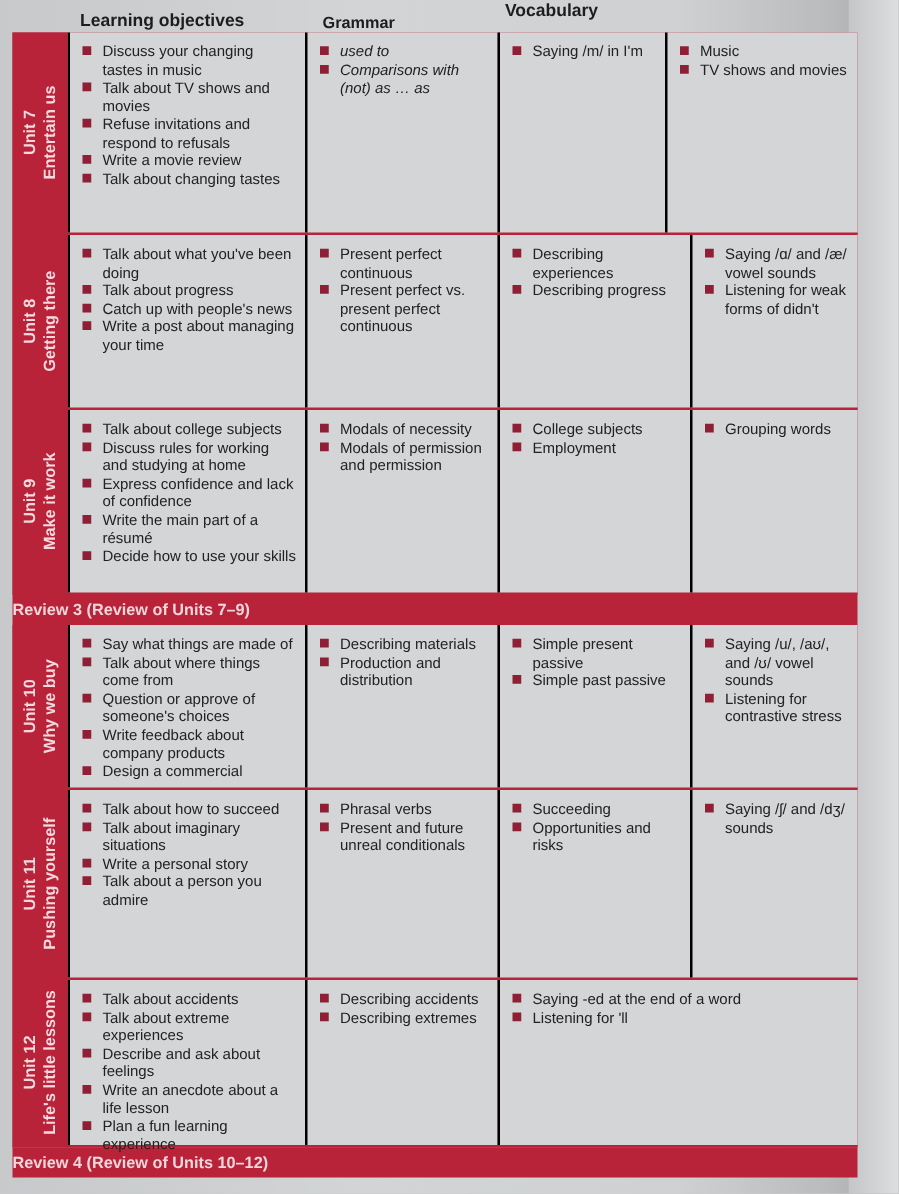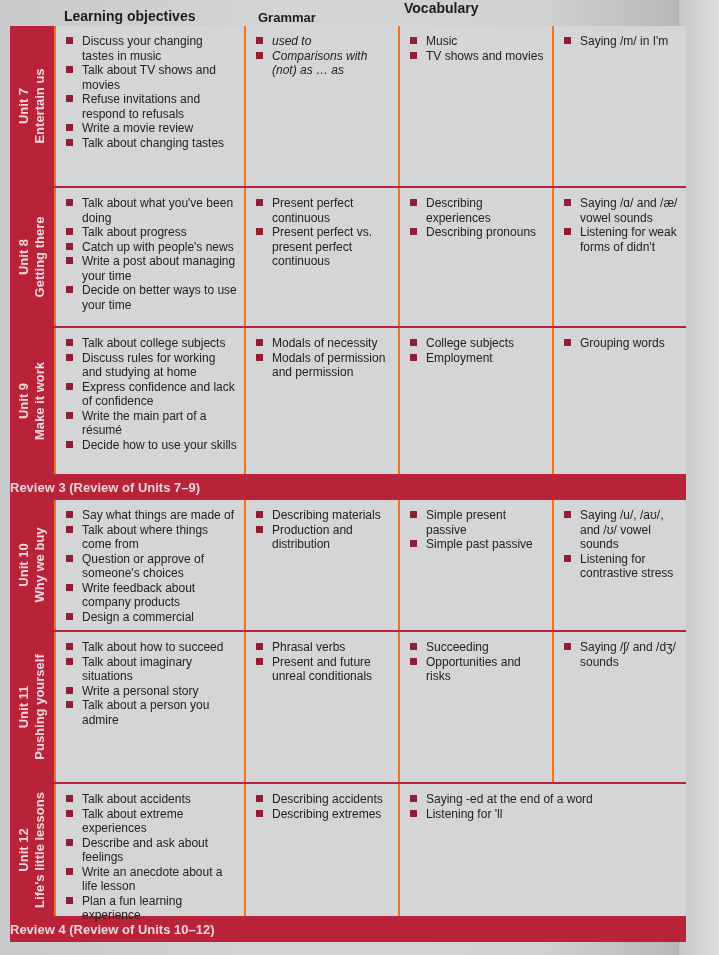--- a/index.html
+++ b/index.html
@@ -31,21 +31,21 @@
   .unit-label {
     width: 44px; flex: 0 0 44px; background: #b8233a; position: relative;
   }
   .unit-label .vtext {
     position: absolute; left: 50%; top: 50%;
     transform: translate(-50%, -50%) rotate(-90deg);
     white-space: nowrap; color: #f3d9dd; font-weight: bold; font-size: 13px;
     text-align: center; line-height: 16px;
   }
   .cell {
-    background: #d3d5d6; border-left: 2px solid #f97316;
+    background: #d3d5d6; border-left: 2px solid #000000;
     padding: 8px 6px 6px 6px; box-sizing: border-box;
     font-size: 12px; color: #222; line-height: 14.5px;
   }
   .cell.obj { width: 190px; flex: 0 0 190px; }
   .cell.gram { width: 154px; flex: 0 0 154px; }
   .cell.voc { width: 154px; flex: 0 0 154px; }
   .cell.pron { flex: 1 1 auto; }
   ul.bl { list-style: none; margin: 0; padding: 0; }
   ul.bl li { position: relative; padding-left: 20px; margin: 0 0 0 0; }
   ul.bl li::before {
@@ -86,58 +86,57 @@
           <li>Write a movie review</li>
           <li>Talk about changing tastes</li>
         </ul>
       </div>
       <div class="cell gram">
         <ul class="bl">
           <li class="italic">used to</li>
           <li class="italic">Comparisons with (not) as … as</li>
         </ul>
       </div>
+      <div class="cell pron">
+        <ul class="bl">
+          <li>Saying /m/ in I'm</li>
+        </ul>
+      </div>
       <div class="cell voc">
         <ul class="bl">
           <li>Music</li>
           <li>TV shows and movies</li>
-        </ul>
-      </div>
-      <div class="cell pron">
-        <ul class="bl">
-          <li>Saying /m/ in I'm</li>
         </ul>
       </div>
     </div>
     <div class="unit-row" style="height: 138px;">
       <div class="unit-label">
         <div class="vtext">
           <div>Unit 8</div>
           <div>Getting there</div>
         </div>
       </div>
       <div class="cell obj">
         <ul class="bl">
           <li>Talk about what you've been doing</li>
           <li>Talk about progress</li>
           <li>Catch up with people's news</li>
           <li>Write a post about managing your time</li>
-          <li>Decide on better ways to use your time</li>
         </ul>
       </div>
       <div class="cell gram">
         <ul class="bl">
           <li>Present perfect continuous</li>
           <li>Present perfect vs. present perfect continuous</li>
         </ul>
       </div>
       <div class="cell voc">
         <ul class="bl">
           <li>Describing experiences</li>
-          <li>Describing pronouns</li>
+          <li>Describing progress</li>
         </ul>
       </div>
       <div class="cell pron">
         <ul class="bl">
           <li>Saying /ɑ/ and /æ/ vowel sounds</li>
           <li>Listening for weak forms of didn't</li>
         </ul>
       </div>
     </div>
     <div class="unit-row" style="height: 146px;">

